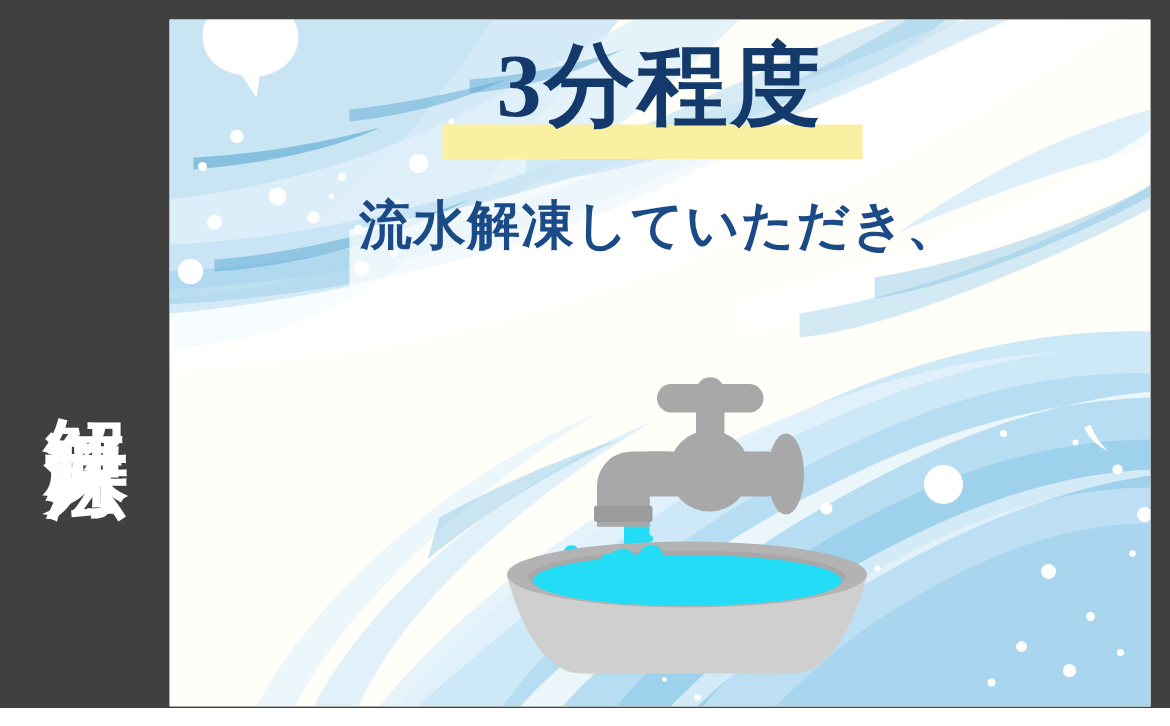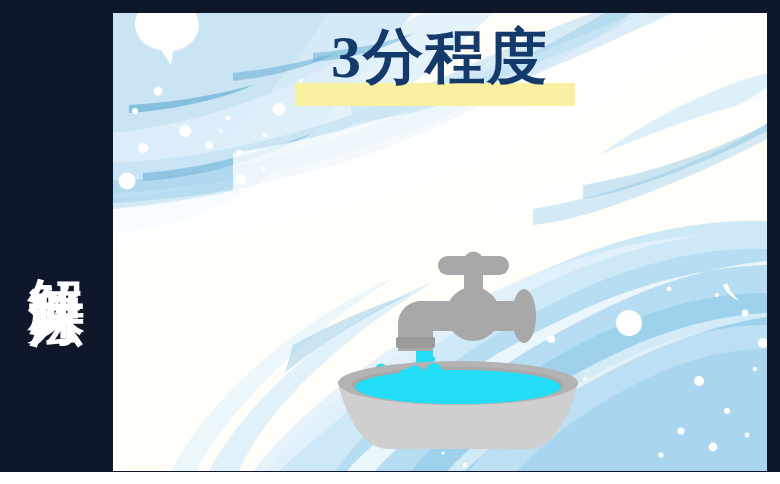--- a/index.html
+++ b/index.html
@@ -5,21 +5,21 @@
   html, body {
     margin: 0;
     padding: 0;
     background: #ffffff;
   }
   #poster {
     position: relative;
     width: 780px;
     height: 472px;
     overflow: hidden;
-    background: #0f172a;
+    background: #404040;
     font-family: "Liberation Serif", "DejaVu Serif", serif;
   }
 
   
   #side-label {
     position: absolute;
     left: 0;
     top: 0;
     width: 113px;
     height: 484px;
@@ -239,20 +239,21 @@
           <circle cx="352" cy="452" r="2.2"></circle>
           <circle cx="330" cy="440" r="1.6"></circle>
         </g>
       </g>
     </svg>
 
     <div id="text-block">
       <div id="hl-band"></div>
       <div id="headline">3分程度</div>
       <div id="subtext">
+        <span class="line">流水解凍していただき、</span>
       </div>
     </div>
 
     <div id="illustration">
       <svg viewBox="0 0 260 205">
 
         <rect x="88" y="92" width="17" height="62" fill="#22ddf5"></rect>
 
         <g fill="#a8a8a8">
 

